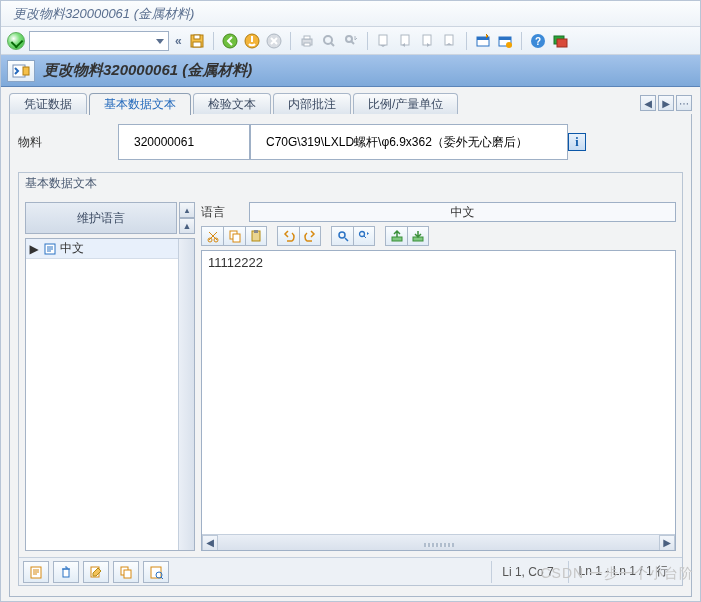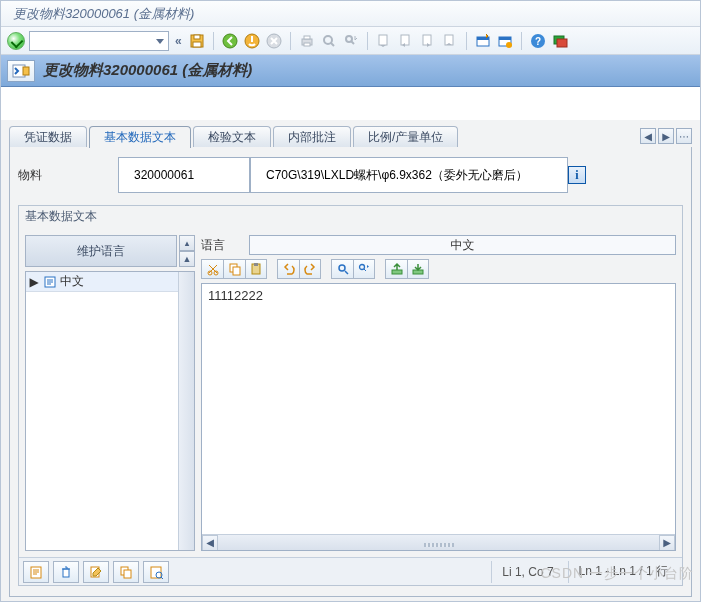--- a/index.html
+++ b/index.html
@@ -25,21 +25,21 @@
   .page-title-bar { height:32px; display:flex; align-items:center; gap:8px; padding:0 6px; background: linear-gradient(#a3c3ea,#7ea9da); border-bottom:1px solid #5b84b8;}
   .pt-btn { width:28px;height:22px; border:1px solid #8aa5c6; background:linear-gradient(#fafdff,#e2ecf6); display:flex; align-items:center; justify-content:center;}
   .page-title { color:#333; font-style:italic; font-weight:bold; font-size:15px;}
 
   
   .app-toolbar { height:28px; display:flex; align-items:center; gap:6px; padding:0 6px; background: linear-gradient(#f2f6fb,#e3ebf5); border-bottom:1px solid #ccd5e0;}
   .app-btn { height:22px; padding:0 6px; display:flex; align-items:center; gap:4px; border:1px solid #aab9cc; border-width:0 1px 1px 0; background:linear-gradient(#fdfefe,#e6edf6);}
   .btn-flat { width:22px;height:22px; border:1px solid #aab9cc; border-width:0 1px 1px 0; background:linear-gradient(#fdfefe,#e6edf6); display:flex;align-items:center;justify-content:center;}
 
   
-  .content { flex:1; background:#f2f3f4; display:flex; flex-direction:column; overflow:hidden; padding:4px 4px 0 4px; position:relative;margin-top:33px;}
+  .content { flex:1; background:#f2f3f4; display:flex; flex-direction:column; overflow:hidden; padding:4px 4px 0 4px; position:relative;}
 
   
   .tabstrip { display:flex; align-items:flex-end; height:24px; gap:2px; padding:0 4px;}
   .tabstrip-outer{display:flex;align-items:center;}
   .tab { height:22px; padding:0 14px; display:flex; align-items:center; background:linear-gradient(#fafbfc,#dce4ed); border:1px solid #a9b7c9; border-bottom:none; border-radius:4px 4px 0 0; color:#3b4a62; cursor:pointer;}
   .tab.active { background:#f2f3f4; border-color:#8fa0b5; color:#2369bb; position:relative; z-index:2;}
   .tabnav { display:flex; gap:2px; margin-left:auto; padding-right:4px;}
   .tabnav .sq{width:16px;height:16px;border:1px solid #9eafc5;background:linear-gradient(#f5f8fc,#dee7f1);display:flex;align-items:center;justify-content:center;font-size:10px;color:#4a6080;}
 
   .tab-body { flex:1; border:1px solid #a9b7c9; border-top:none; background:#f2f3f4; margin:-1px 4px 4px 4px; padding:10px 8px; display:flex; flex-direction:column; overflow:hidden;}

